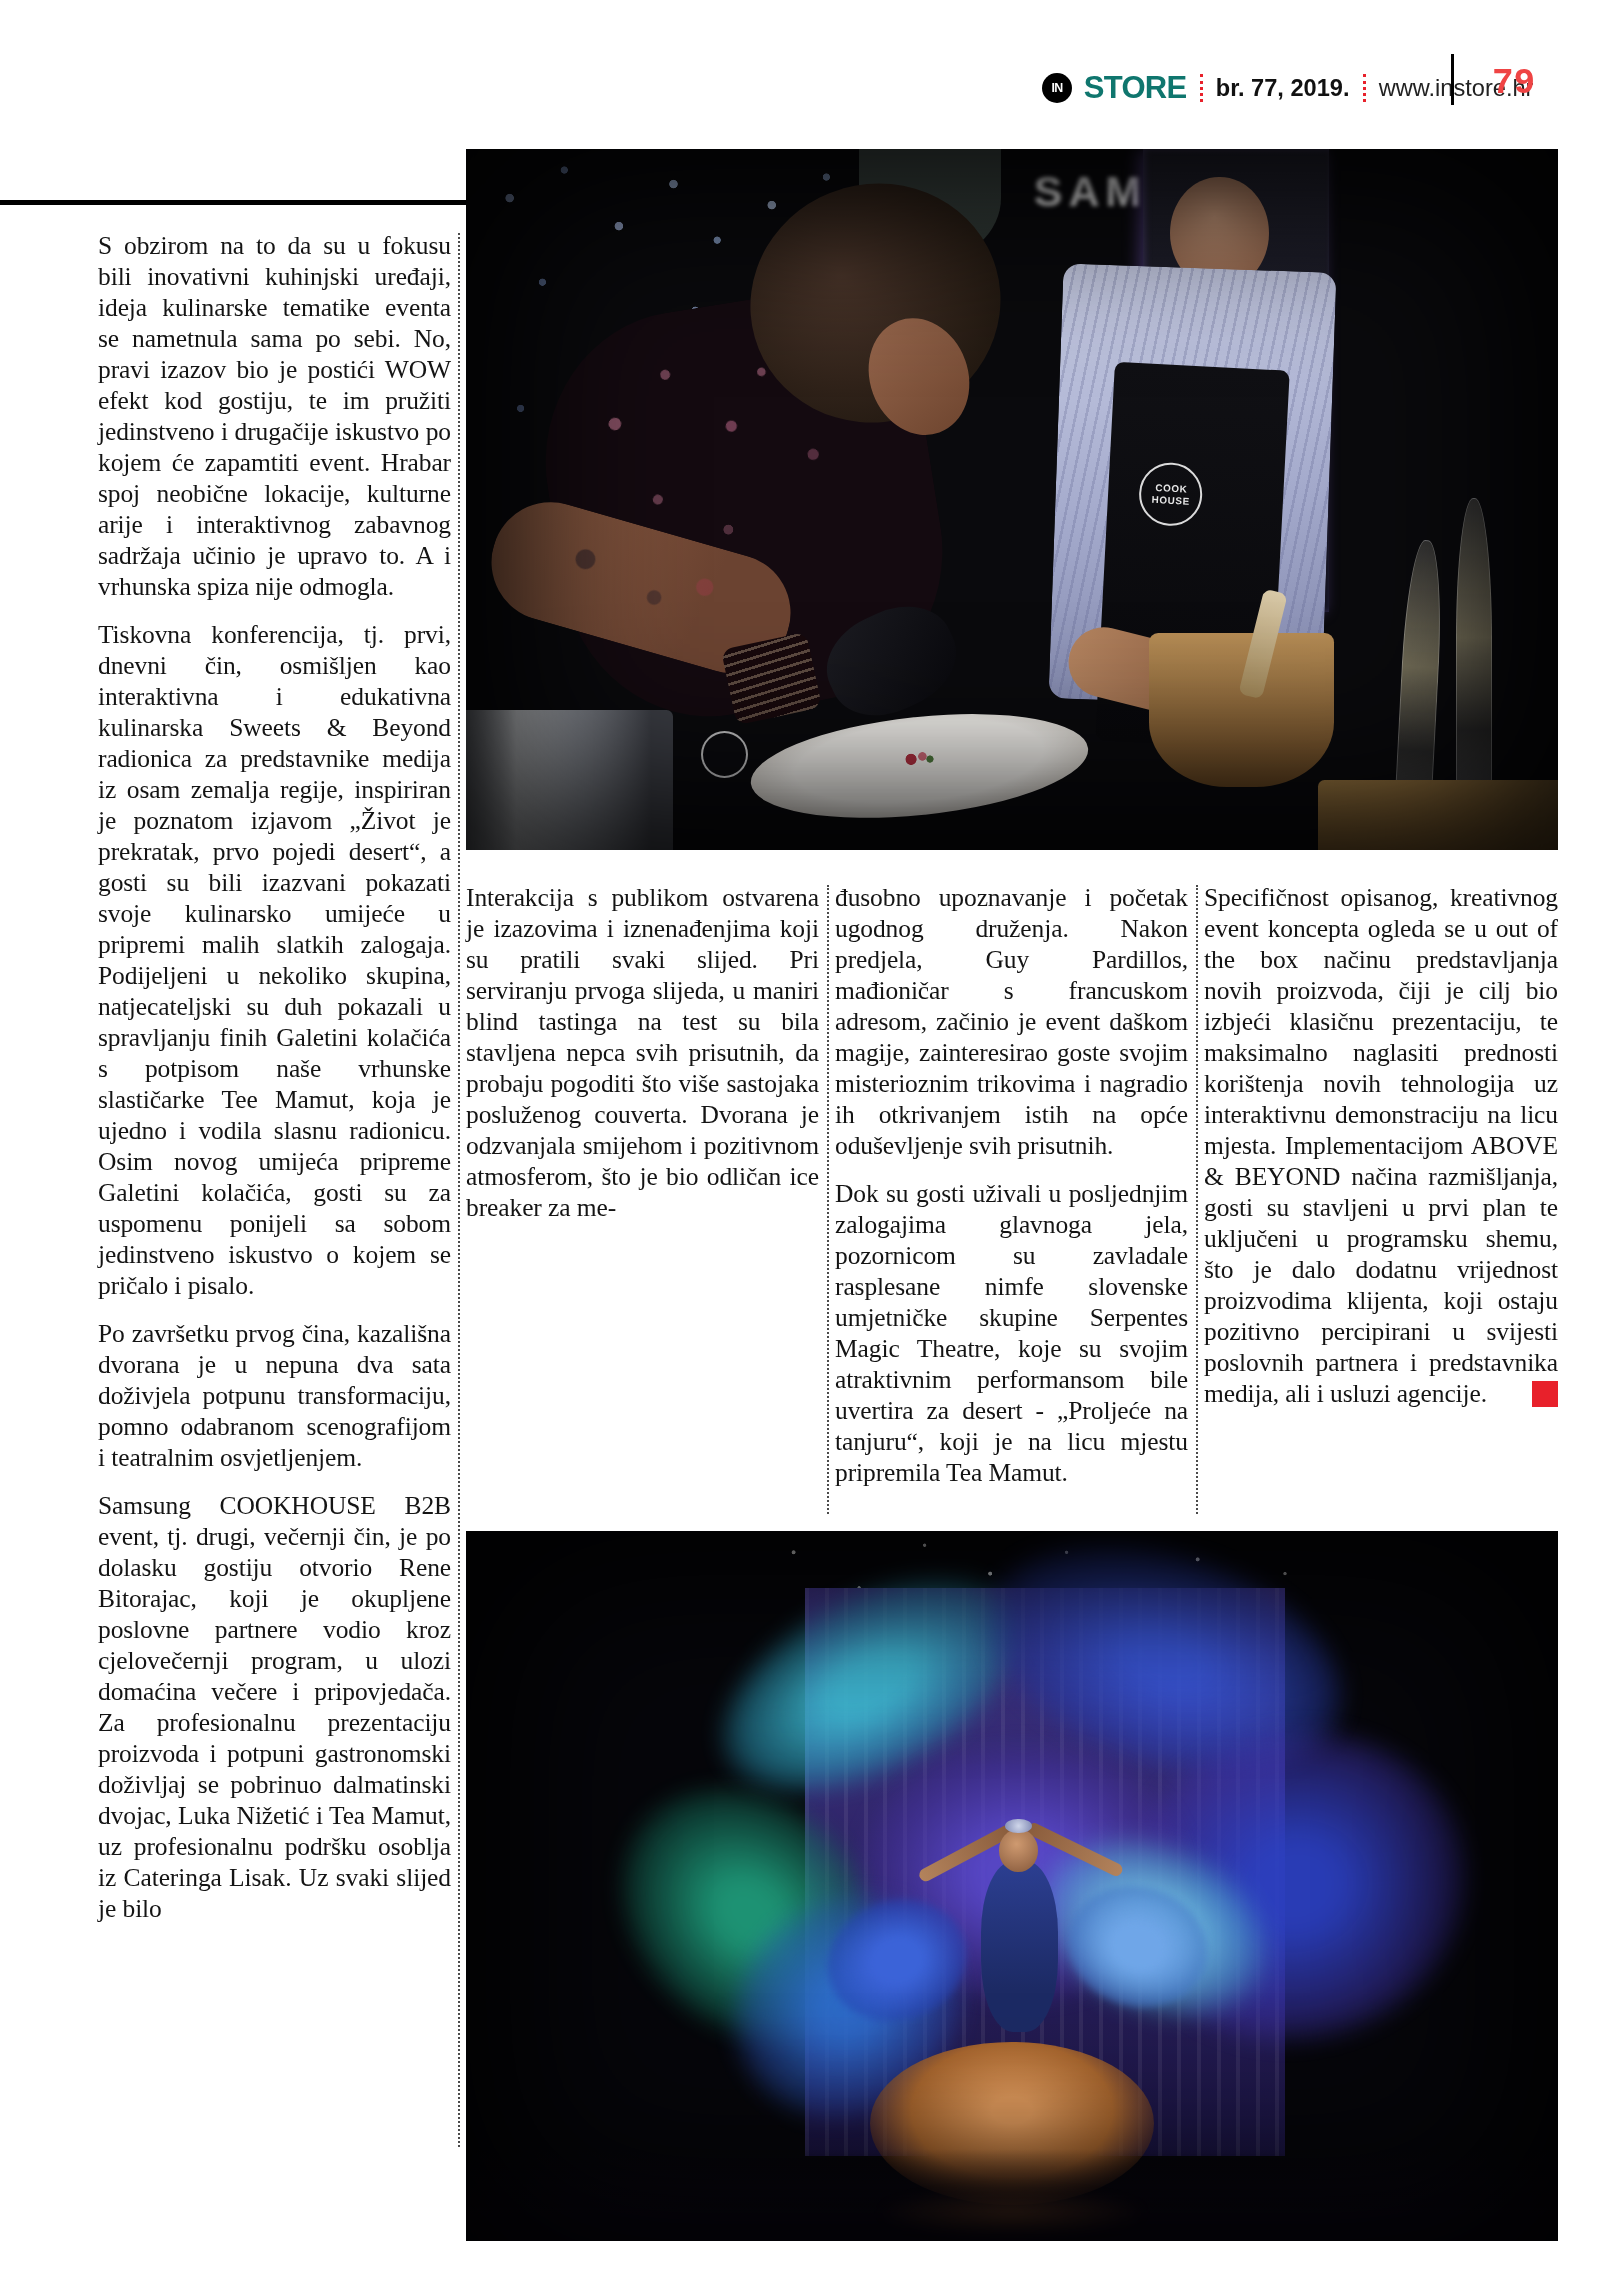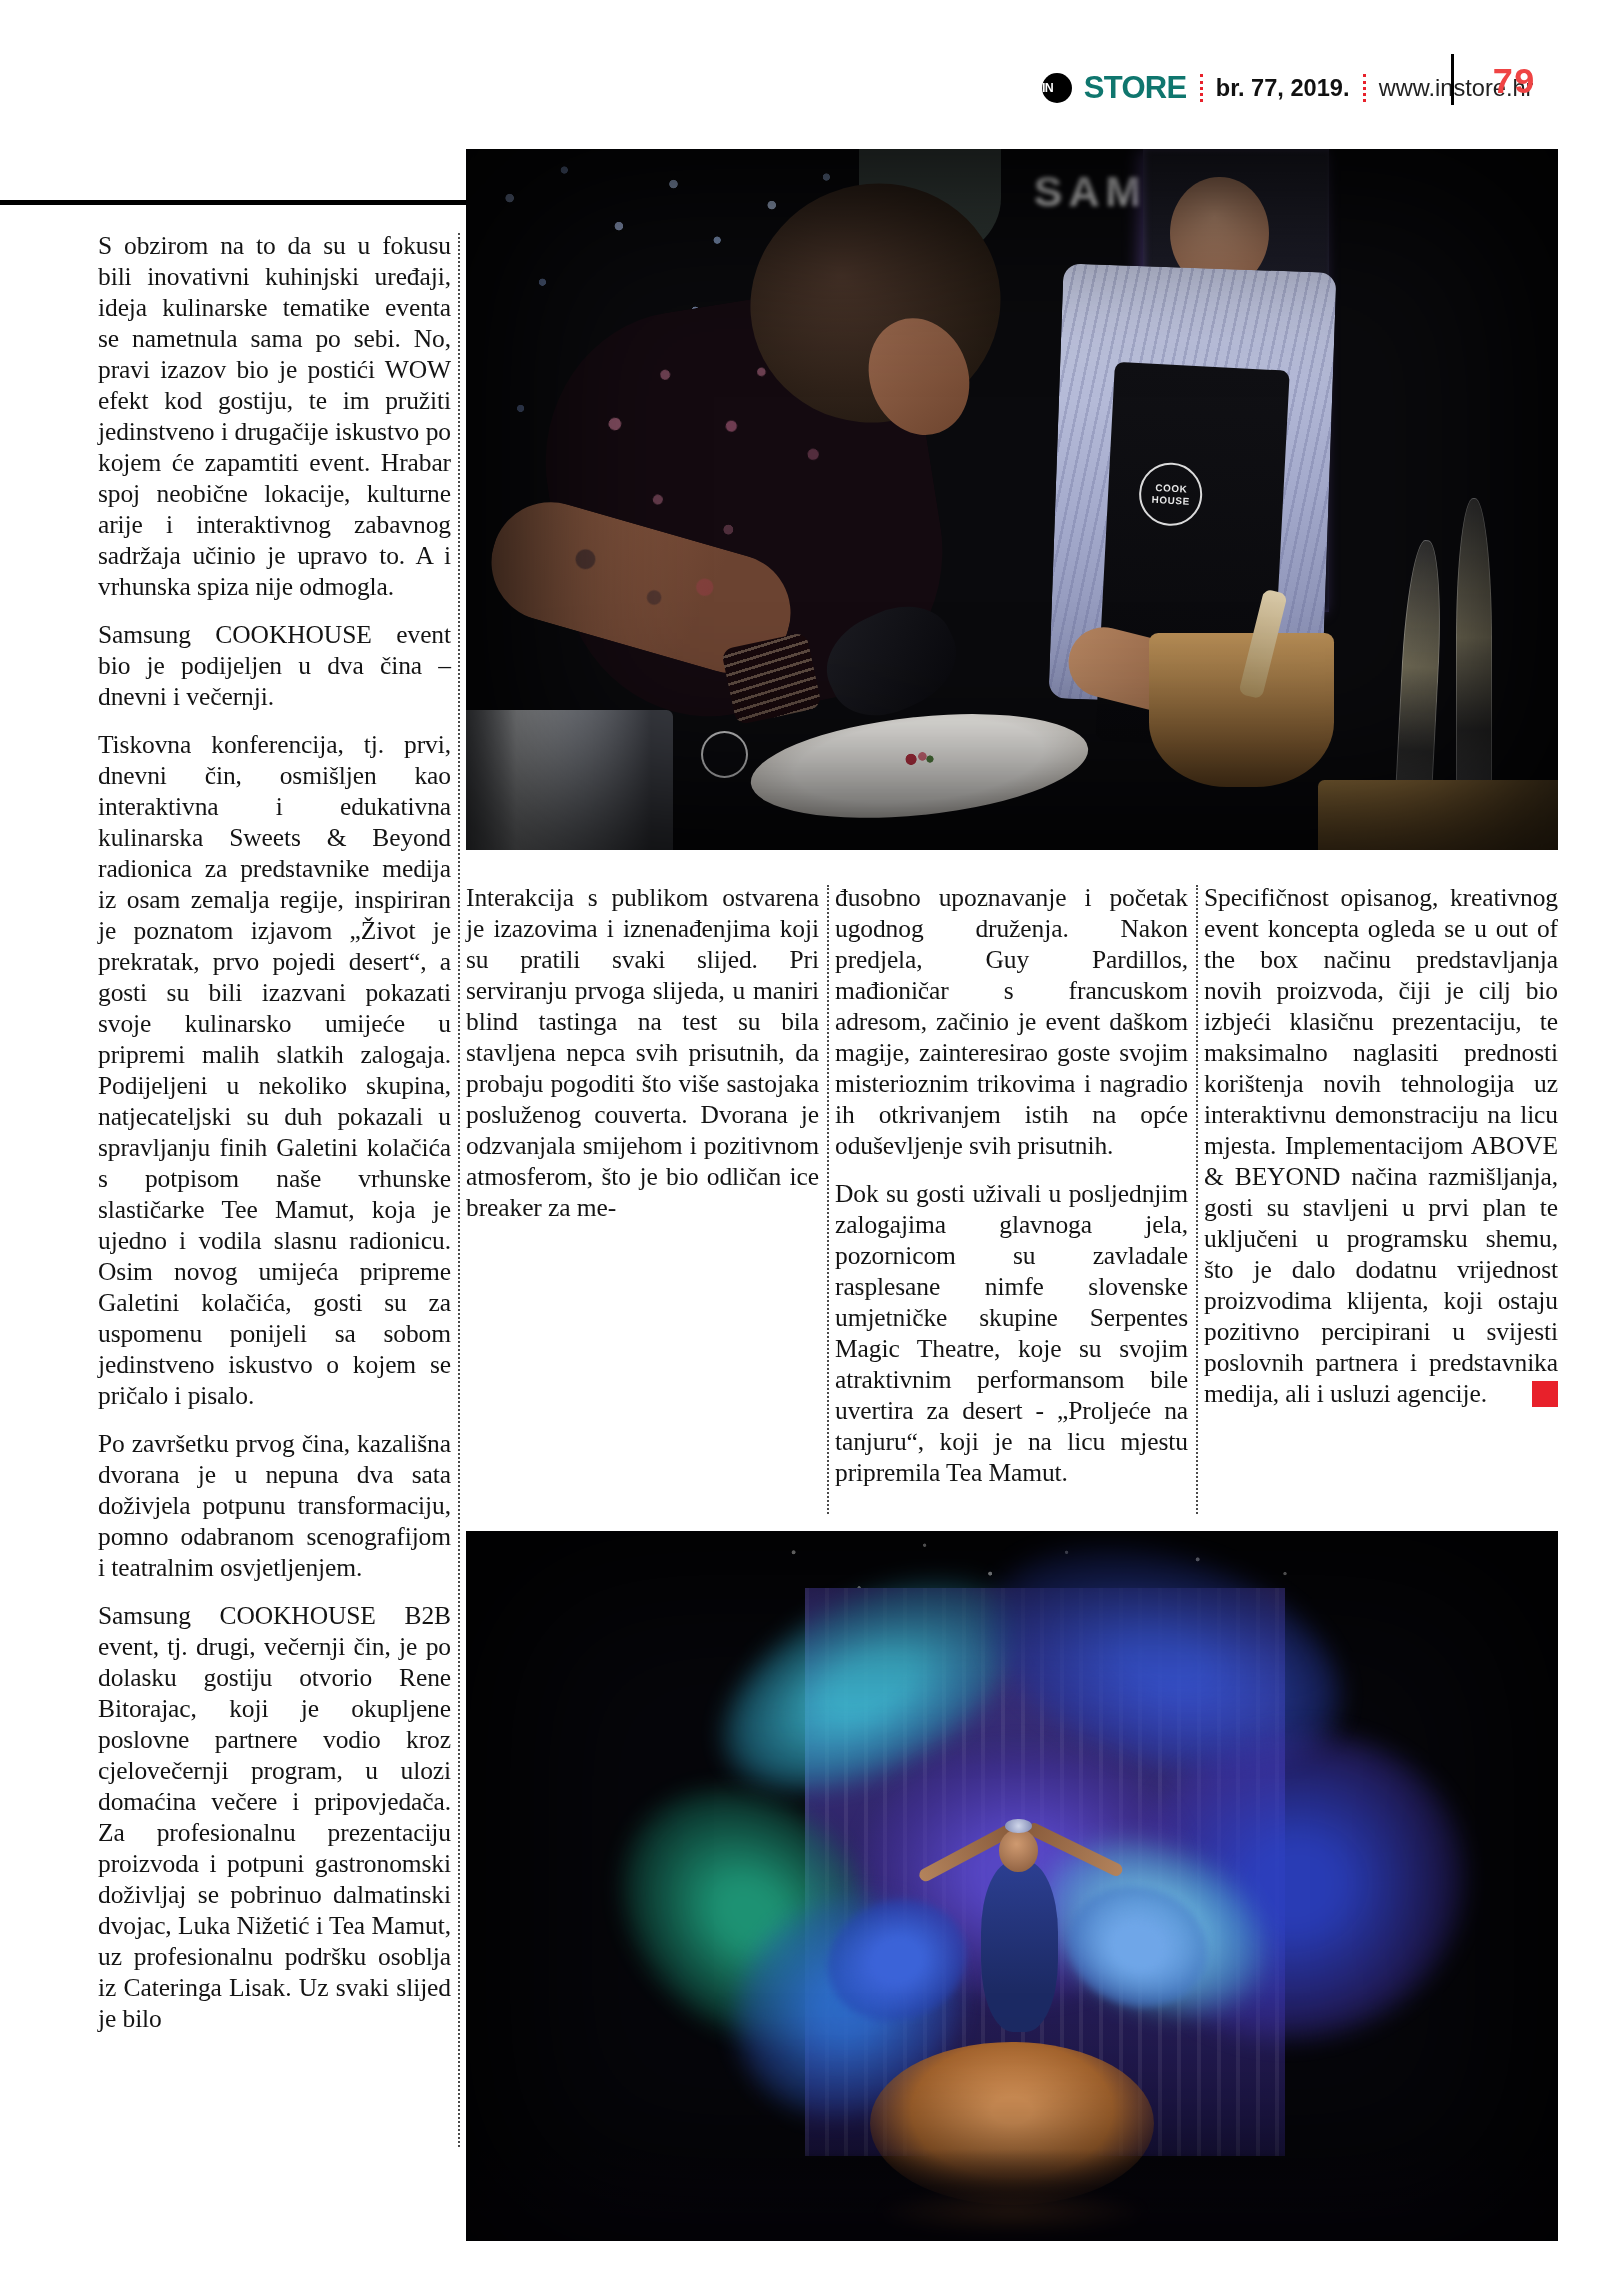--- a/index.html
+++ b/index.html
@@ -3,21 +3,21 @@
 <meta charset="utf-8">
 <style>
   html,body{margin:0;padding:0;background:#ffffff;}
   .page{position:relative;width:1623px;height:2295px;background:#ffffff;overflow:hidden;
         font-family:"Liberation Serif","DejaVu Serif",serif;}
 
   
   .brand{position:absolute;left:1042px;top:62px;height:52px;display:flex;align-items:center;gap:11.8px;
          font-family:"Liberation Sans","DejaVu Sans",sans-serif;}
   .logo-circle{width:30px;height:30px;border-radius:50%;background:#000;color:#fff;display:flex;
-               align-items:center;font-weight:bold;font-size:12.4px;letter-spacing:-0.7px;}
+               align-items:center;justify-content:center;font-weight:bold;font-size:12.4px;letter-spacing:-0.7px;}
   .logo-store{font-weight:bold;font-size:31px;letter-spacing:-0.7px;color:#0f766e;}
   .dot-sep{height:27.5px;border-left:3.3px dotted #e8212b;margin:0 1.3px;}
   .issue{font-weight:bold;font-size:23.6px;color:#111;}
   .site{font-size:23.6px;color:#222;}
   .header-divider{position:absolute;left:1451px;top:54px;width:2.6px;height:51px;background:#000;}
   .page-number{position:absolute;left:1492px;top:63px;font-family:Liberation Mono, monospace;
                font-weight:bold;font-size:36px;color:#ef4444;}
 
   .top-rule{position:absolute;left:0;top:200px;width:466px;height:4.6px;background:#000;}
 
@@ -239,21 +239,20 @@
     <div class="layer wood-tray"></div>
     <div class="layer vignette"></div>
   </div>
 
   <div class="vsep vsep-1"></div>
   <div class="vsep vsep-2"></div>
   <div class="vsep vsep-3"></div>
 
   <div class="col col-1">
       <p class="para"><span>S obzirom na to da su u fokusu bili inovativni kuhinjski uređaji, ideja kulinarske tematike eventa se nametnula sama po sebi. No, pravi izazov bio je postići WOW efekt kod gostiju, te im pružiti jedinstveno i drugačije iskustvo po kojem će zapamtiti event. Hrabar spoj neobične lokacije, kulturne </span><span class="it">arije</span><span> i interaktivnog zabavnog sadržaja učinio je upravo to. A i vrhunska </span><span class="it">spiza</span><span> nije odmogla.</span></p>
-      <p class="para"><span>Samsung COOKHOUSE event bio je podijeljen u dva čina – dnevni i večernji.</span></p>
       <p class="para"><span>Tiskovna konferencija, tj. prvi, dnevni čin, osmišljen kao interaktivna i edukativna kulinarska </span><span class="it">Sweets &amp; Beyond</span><span> radionica za predstavnike medija iz osam zemalja regije, inspiriran je poznatom izjavom „Život je prekratak, prvo pojedi desert“, a gosti su bili izazvani pokazati svoje kulinarsko umijeće u pripremi malih slatkih zalogaja. Podijeljeni u nekoliko skupina, natjecateljski su duh pokazali u spravljanju finih Galetini kolačića s potpisom naše vrhunske slastičarke Tee Mamut, koja je ujedno i vodila slasnu radionicu. Osim novog umijeća pripreme Galetini kolačića, gosti su za uspomenu ponijeli sa sobom jedinstveno iskustvo o kojem se pričalo i pisalo.</span></p>
       <p class="para"><span>Po završetku prvog čina, kazališna dvorana je u nepuna dva sata doživjela potpunu transformaciju, pomno odabranom scenografijom i teatralnim osvjetljenjem.</span></p>
       <p class="para"><span>Samsung COOKHOUSE B2B event, tj. drugi, večernji čin, je po dolasku gostiju otvorio Rene Bitorajac, koji je okupljene poslovne partnere vodio kroz cjelovečernji program, u ulozi domaćina večere i pripovjedača. Za profesionalnu prezentaciju proizvoda i potpuni gastronomski doživljaj se pobrinuo dalmatinski dvojac, Luka Nižetić i Tea Mamut, uz profesionalnu podršku osoblja iz Cateringa Lisak. Uz svaki slijed je bilo</span></p>
     </div>
   <div class="col col-2">
       <p class="para"><span>Interakcija s publikom ostvarena je izazovima i iznenađenjima koji su pratili svaki slijed. Pri serviranju prvoga slijeda, u maniri </span><span class="it">blind tastinga</span><span> na test su bila stavljena nepca svih prisutnih, da probaju pogoditi što više sastojaka posluženog </span><span class="it">couverta</span><span>. Dvorana je odzvanjala smijehom i pozitivnom atmosferom, što je bio odličan </span><span class="it">ice breaker</span><span> za me-</span></p>
     </div>
   <div class="col col-3">
       <p class="para"><span>đusobno upoznavanje i početak ugodnog druženja. Nakon predjela, Guy Pardillos, mađioničar s francuskom adresom, začinio je event daškom magije, zainteresirao goste svojim misterioznim trikovima i nagradio ih otkrivanjem istih na opće oduševljenje svih prisutnih.</span></p>
       <p class="para"><span>Dok su gosti uživali u posljednjim zalogajima glavnoga jela, pozornicom su zavladale rasplesane nimfe slovenske umjetničke skupine Serpentes Magic Theatre, koje su svojim atraktivnim performansom bile uvertira za desert - „Proljeće na tanjuru“, koji je na licu mjestu pripremila Tea Mamut.</span></p>

